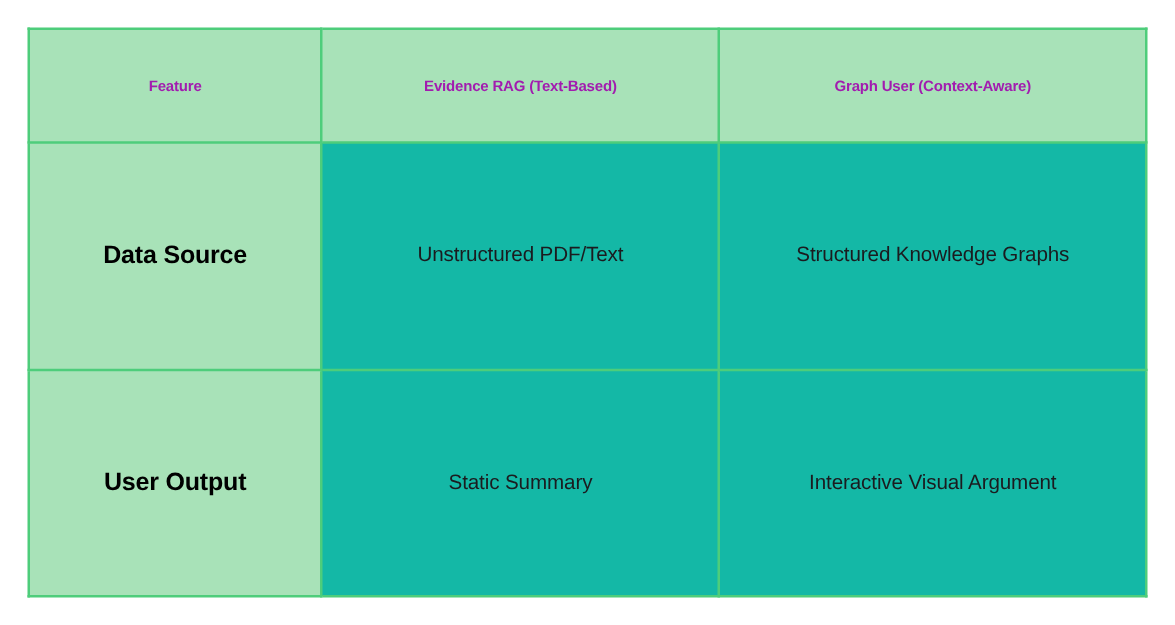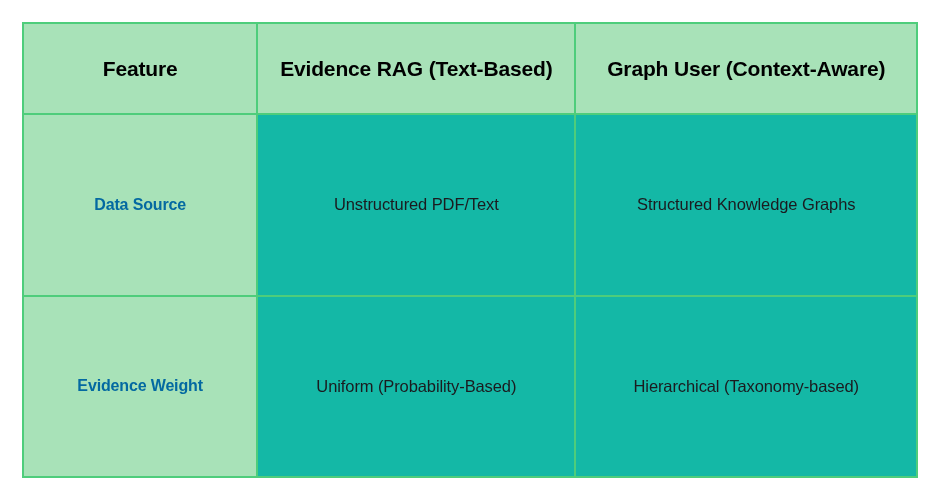--- a/index.html
+++ b/index.html
@@ -47,34 +47,34 @@
     text-align: center;
     vertical-align: middle;
     padding: 6px 10px;
     box-sizing: border-box;
   }
 
   
   table.compare thead tr { height: 91px; }
   table.compare thead th {
     background: #a8e2b8;
-    color: #000000;
+    color: #a21caf;
     font-weight: bold;
-    font-size: 21px;
+    font-size: 12px;
     letter-spacing: -0.15px;
   }
 
   
   table.compare tbody tr { height: 91px; }
 
   table.compare tbody th.row-label {
     background: #a8e2b8;
-    color: #0369a1;
+    color: #000000;
     font-weight: bold;
-    font-size: 16px;
+    font-size: 20px;
     letter-spacing: -0.15px;
   }
 
   table.compare tbody td.cell {
     background: #14b8a6;
     color: #1b1b1f;
     font-weight: normal;
     font-size: 16.5px;
     letter-spacing: -0.1px;
   }
@@ -97,20 +97,20 @@
           <th scope="col">Graph User (Context-Aware)</th>
         </tr>
       </thead>
       <tbody>
         <tr>
           <th scope="row" class="row-label">Data Source</th>
           <td class="cell">Unstructured PDF/Text</td>
           <td class="cell">Structured Knowledge Graphs</td>
         </tr>
         <tr>
-          <th scope="row" class="row-label">Evidence Weight</th>
-          <td class="cell">Uniform (Probability-Based)</td>
-          <td class="cell">Hierarchical (Taxonomy-based)</td>
+          <th scope="row" class="row-label">User Output</th>
+          <td class="cell">Static Summary</td>
+          <td class="cell">Interactive Visual Argument</td>
         </tr>
       </tbody>
     </table>
   </div>
 </div>
 
 </body></html>

